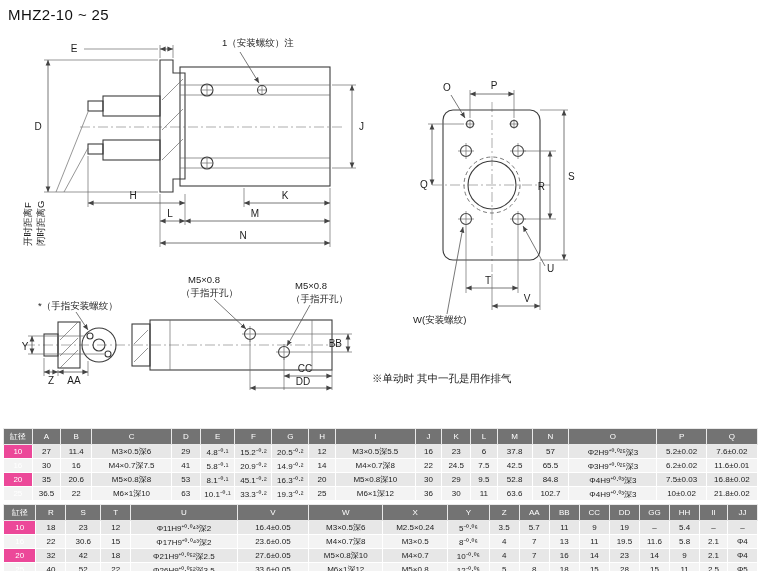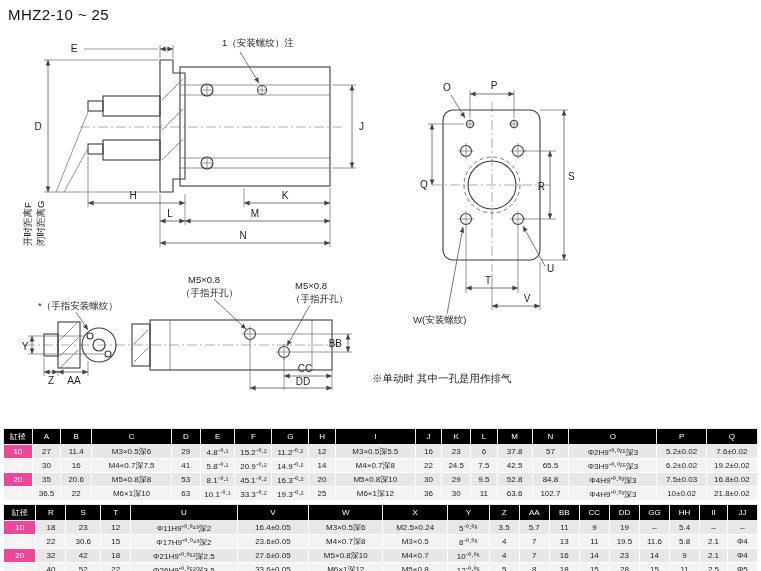--- a/index.html
+++ b/index.html
@@ -11,21 +11,21 @@
   svg text.cjk{font-size:9.5px}
   svg text.note{font-size:10.5px}
   .oln{fill:none;stroke:#3c3c3c;stroke-width:1.1}
   .thin{fill:none;stroke:#6a6a6a;stroke-width:.7}
   .dim{fill:none;stroke:#555;stroke-width:.8}
   .cl{fill:none;stroke:#8a8a8a;stroke-width:.7;stroke-dasharray:10 3 2 3}
   .dash{fill:none;stroke:#555;stroke-width:.8;stroke-dasharray:4 3}
   table.dims{position:absolute;left:3px;width:755px;border-collapse:collapse;table-layout:fixed;font-size:8px}
   #t1{top:428px}
   #t2{top:504px}
-  table.dims th{background:#000000;color:#fff;font-weight:normal;height:15px;padding:0;
+  table.dims th{background:#737373;color:#fff;font-weight:normal;height:15px;padding:0;
                 border:1px solid #e9e9e9;text-align:center;overflow:hidden;white-space:nowrap}
   table.dims td{background:#e7e7e7;color:#222;height:13px;padding:0;border:1px solid #fff;
                 text-align:center;overflow:hidden;white-space:nowrap}
   table.dims tbody tr:nth-child(even) td{background:#f3f3f3}
   table.dims td.rowhead{background:#ec4899;color:#fff}
 </style>
 </head>
 <body>
 
 <div class="page">
@@ -283,21 +283,21 @@
       </thead>
       <tbody>
         <tr>
           <td class="rowhead">10</td>
           <td>27</td>
           <td>11.4</td>
           <td>M3×0.5深6</td>
           <td>29</td>
           <td>4.8⁻⁰·¹</td>
           <td>15.2⁻⁰·²</td>
-          <td>11.2⁻⁰·²</td>
+          <td>20.5⁻⁰·²</td>
           <td>12</td>
           <td>M3×0.5深5.5</td>
           <td>16</td>
           <td>23</td>
           <td>6</td>
           <td>37.8</td>
           <td>57</td>
           <td>Φ2H9⁺⁰·⁰²⁵深3</td>
           <td>5.2±0.02</td>
           <td>7.6±0.02</td>
@@ -313,21 +313,21 @@
           <td>14.9⁻⁰·²</td>
           <td>14</td>
           <td>M4×0.7深8</td>
           <td>22</td>
           <td>24.5</td>
           <td>7.5</td>
           <td>42.5</td>
           <td>65.5</td>
           <td>Φ3H9⁺⁰·⁰²⁵深3</td>
           <td>6.2±0.02</td>
-          <td>19.2±0.02</td>
+          <td>11.6±0.01</td>
         </tr>
         <tr>
           <td class="rowhead">20</td>
           <td>35</td>
           <td>20.6</td>
           <td>M5×0.8深8</td>
           <td>53</td>
           <td>8.1⁻⁰·¹</td>
           <td>45.1⁻⁰·²</td>
           <td>16.3⁻⁰·²</td>

